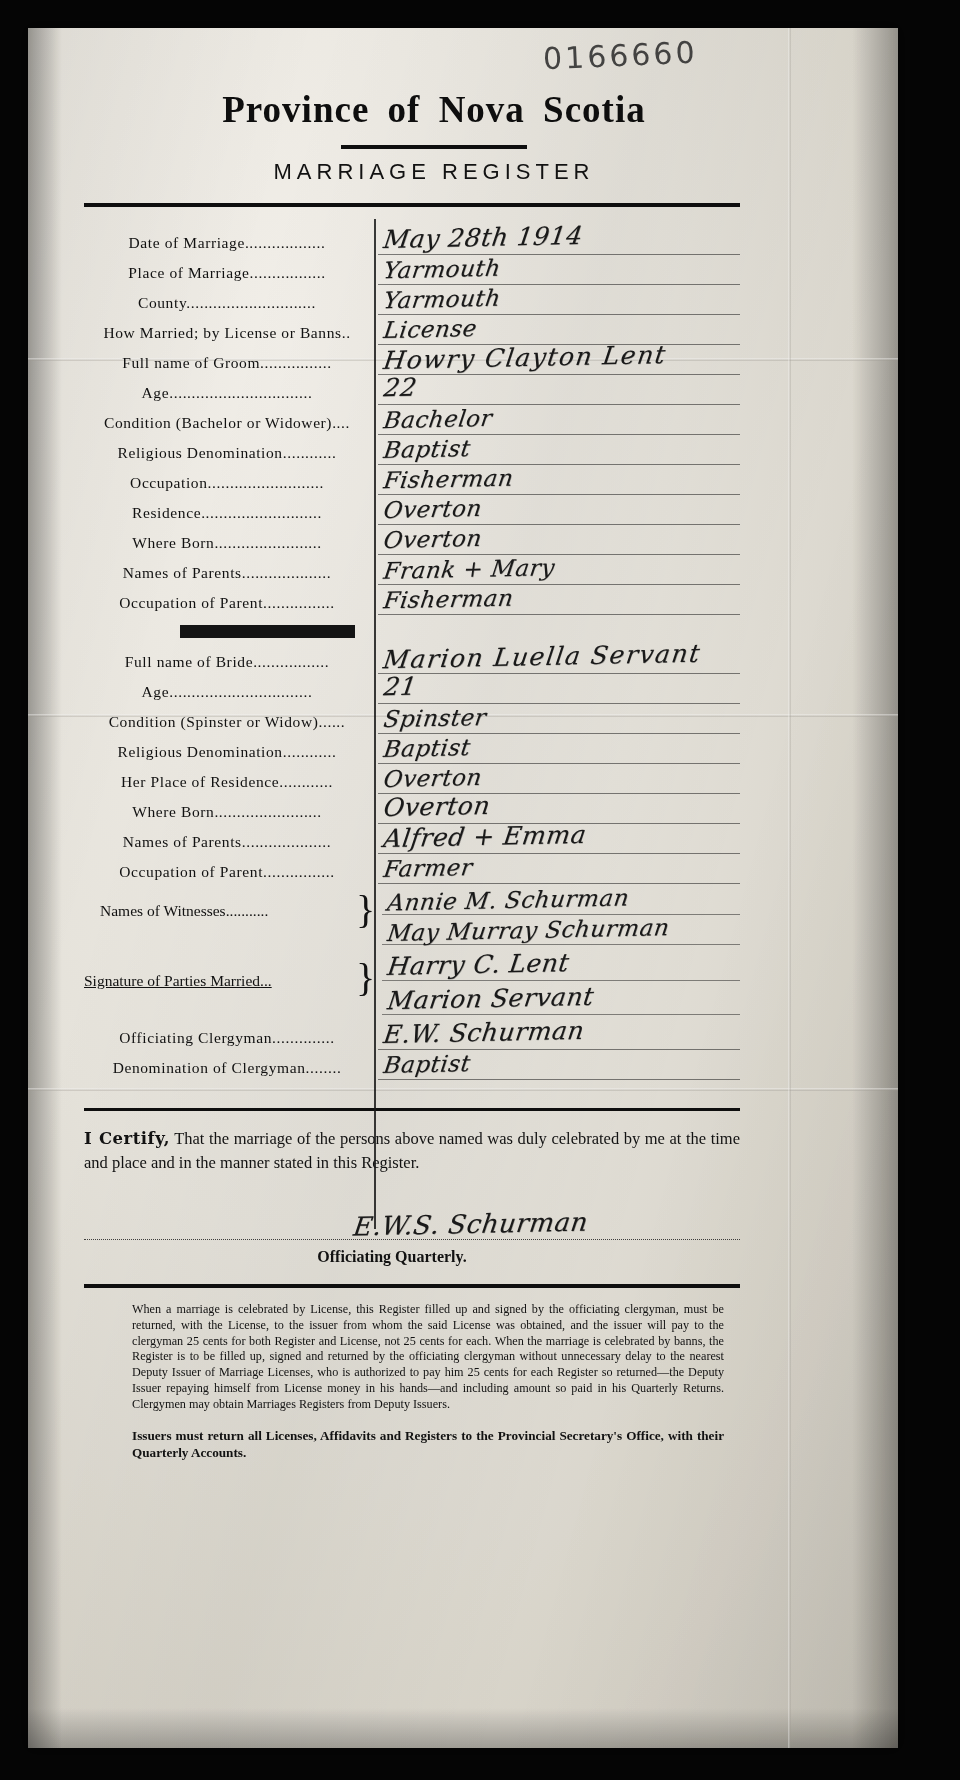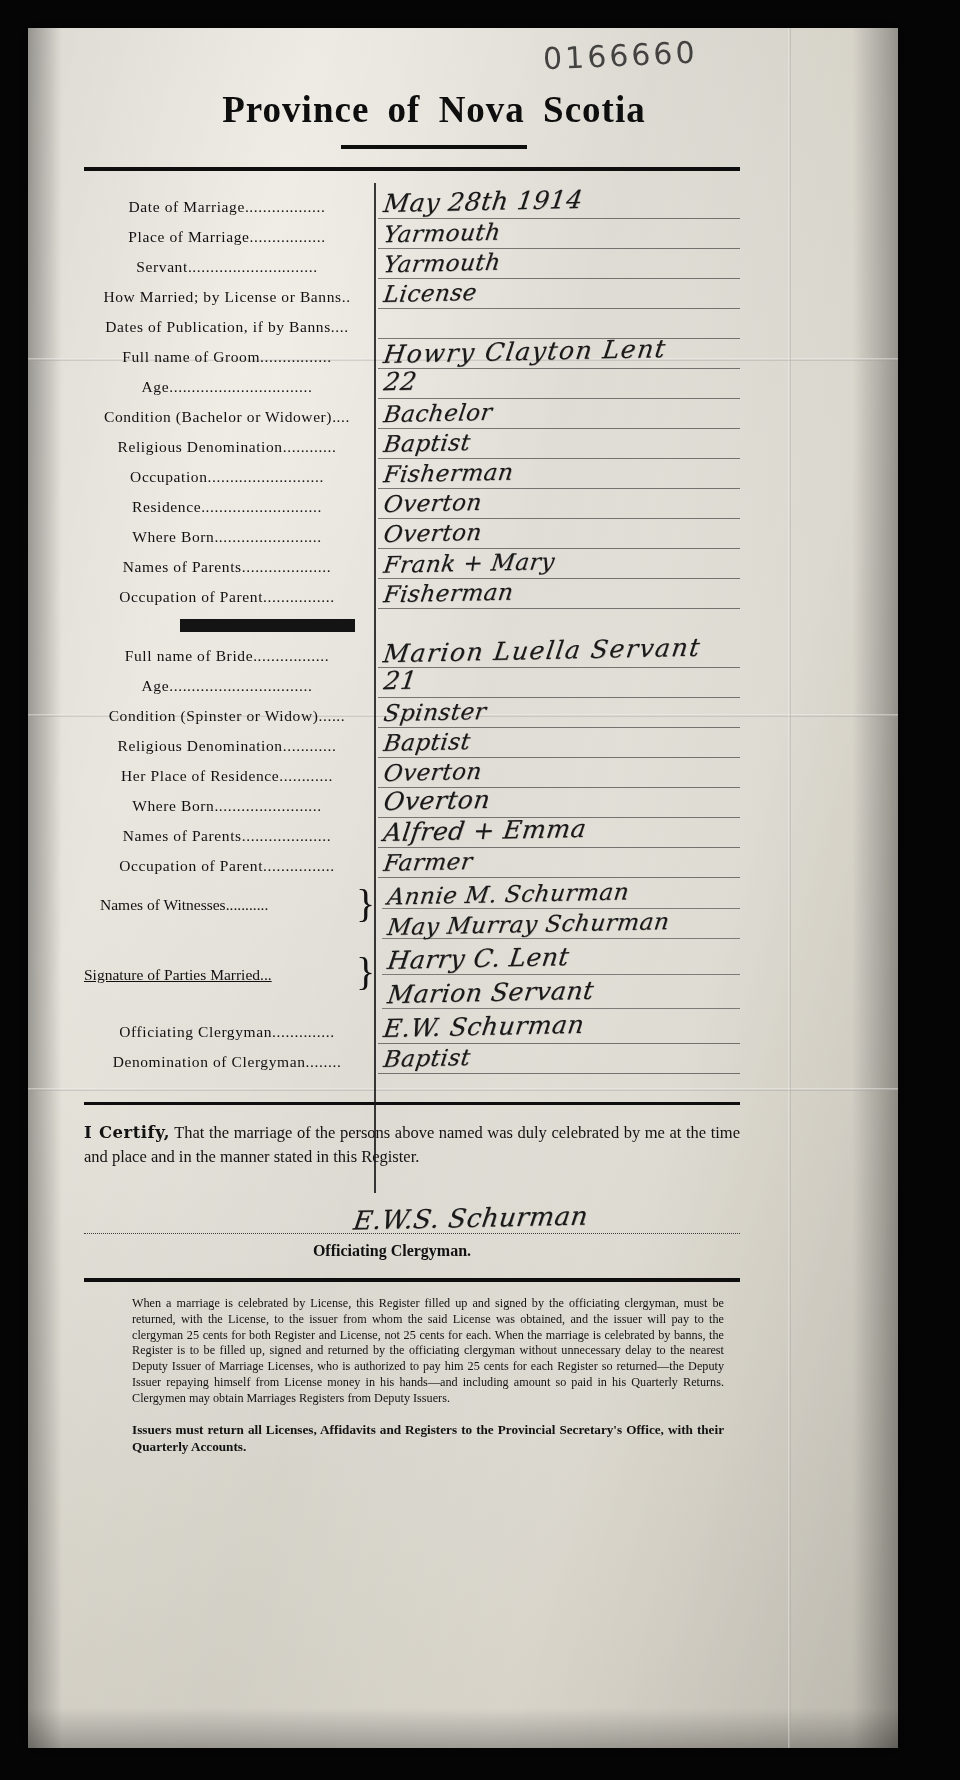--- a/index.html
+++ b/index.html
@@ -267,53 +267,48 @@
     <div class="crease c2"></div>
     <div class="crease c3"></div>
     <div class="crease v"></div>
 
     <div class="content">
 
       <div class="reg-number">0166660</div>
 
       <div class="title">Province  of  Nova  Scotia</div>
       <div class="title-rule"></div>
+      <div class="subtitle">MARRIAGE REGISTER</div>
       <div class="thick-rule"></div>
 
       <div class="fields">
         <div class="divider-v"></div>
 
         <div class="row">
           <div class="label"><span>Date of Marriage</span><span>..................</span></div>
           <div class="value">
               <span class="hand big">May 28th 1914</span>
             </div>
         </div>
         <div class="row">
           <div class="label"><span>Place of Marriage</span><span>.................</span></div>
           <div class="value">
               <span class="hand">Yarmouth</span>
             </div>
         </div>
         <div class="row">
-          <div class="label"><span>Servant</span><span>.............................</span></div>
+          <div class="label"><span>County</span><span>.............................</span></div>
           <div class="value">
               <span class="hand">Yarmouth</span>
             </div>
         </div>
         <div class="row">
           <div class="label"><span>How Married; by License or Banns</span><span>..</span></div>
           <div class="value">
               <span class="hand">License</span>
-            </div>
-        </div>
-        <div class="row">
-          <div class="label"><span>Dates of Publication, if by Banns</span><span>....</span></div>
-          <div class="value">
-              <span class="hand"></span>
             </div>
         </div>
         <div class="row">
           <div class="label"><span>Full name of Groom</span><span>................</span></div>
           <div class="value">
               <span class="hand big wide">Howry Clayton Lent</span>
             </div>
         </div>
         <div class="row">
           <div class="label"><span>Age</span><span>................................</span></div>
@@ -453,21 +448,21 @@
               <span class="hand">Baptist</span>
             </div>
         </div>
       </div>
 
       <div class="certify">
         <p><span class="lead">I Certify,</span><span> That the marriage of the persons above named was duly celebrated by me at the time and place and in the manner stated in this Register.</span></p>
         <div class="sig-line">
           <span class="hand">E.W.S. Schurman</span>
         </div>
-        <div class="sig-caption">Officiating Clergyman.</div>
+        <div class="sig-caption">Officiating Quarterly.</div>
       </div>
 
       <div class="bottom-rule"></div>
 
       <div class="fineprint">
         <div class="indent">When a marriage is celebrated by License, this Register filled up and signed by the officiating clergyman, must be returned, with the License, to the issuer from whom the said License was obtained, and the issuer will pay to the clergyman 25 cents for both Register and License, not 25 cents for each. When the marriage is celebrated by banns, the Register is to be filled up, signed and returned by the officiating clergyman without unnecessary delay to the nearest Deputy Issuer of Marriage Licenses, who is authorized to pay him 25 cents for each Register so returned—the Deputy Issuer repaying himself from License money in his hands—and including amount so paid in his Quarterly Returns.  Clergymen may obtain Marriages Registers from Deputy Issuers.</div>
         <div class="final indent">Issuers must return all Licenses, Affidavits and Registers to the Provincial Secretary's Office, with their Quarterly Accounts.</div>
       </div>
 
     </div>

